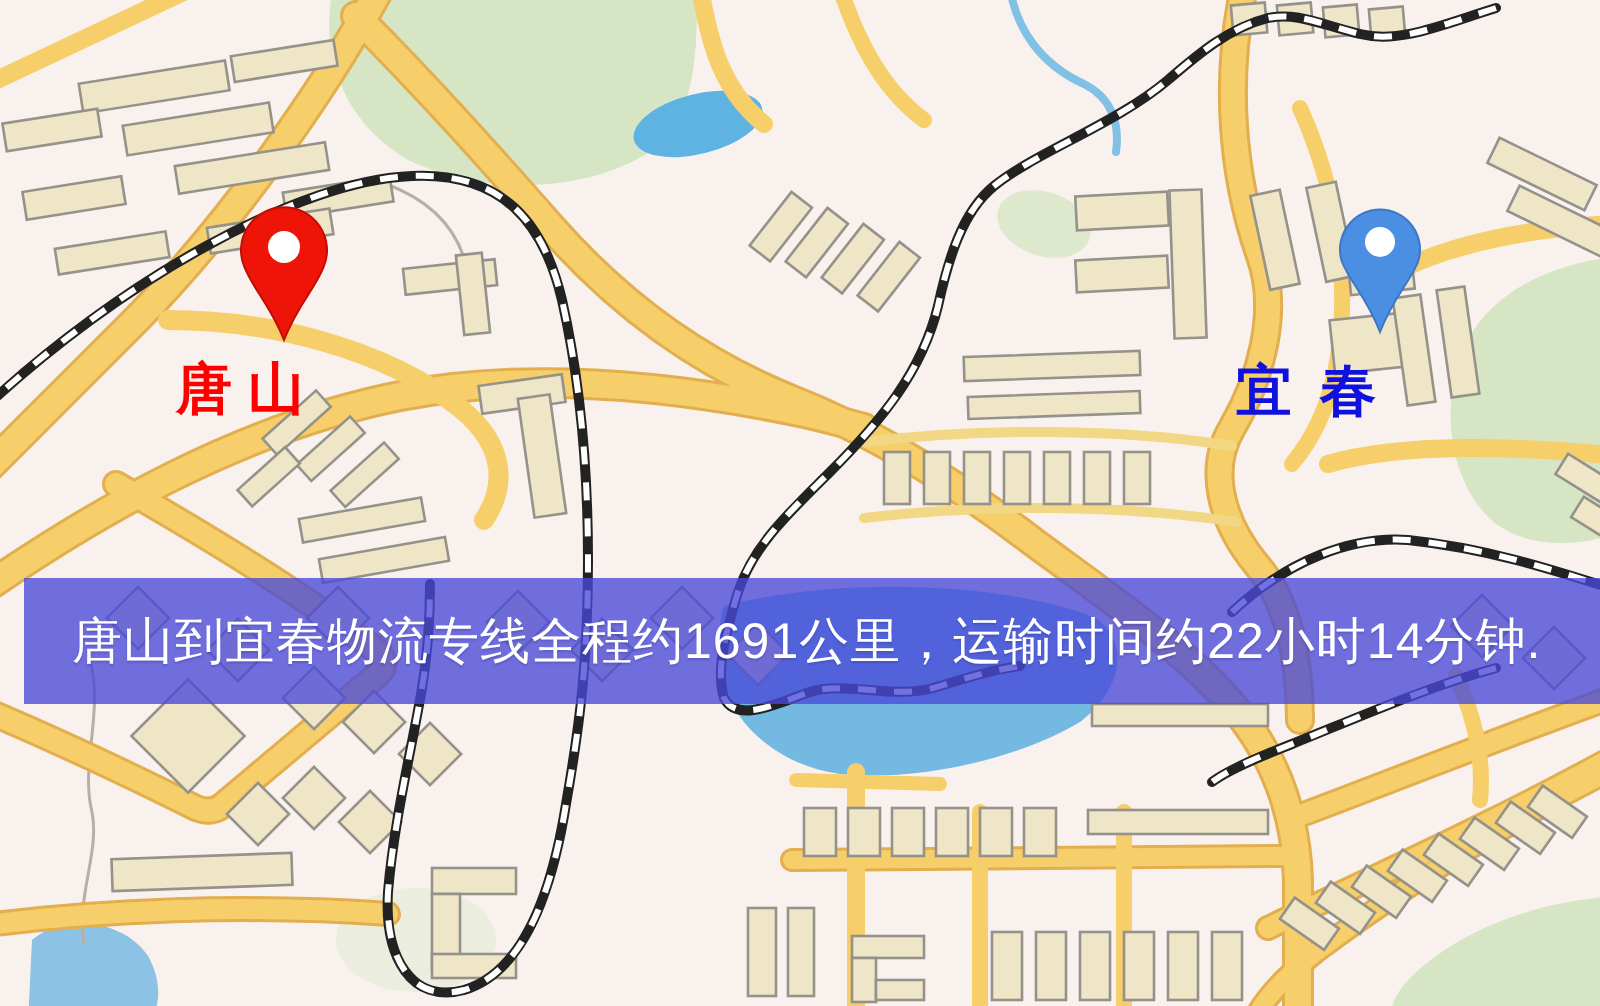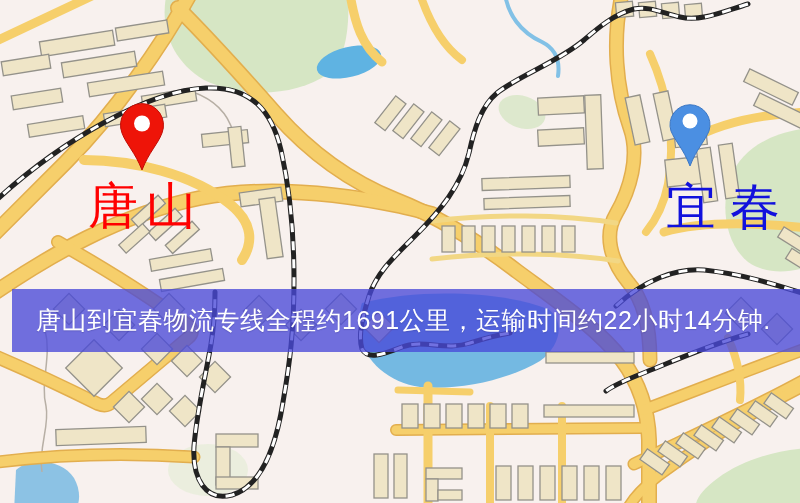--- a/index.html
+++ b/index.html
@@ -13,25 +13,25 @@
     position:absolute;left:12px;top:289px;width:800px;height:63px;
     background:rgba(73,73,216,0.78);
     display:flex;align-items:center;
     z-index:5;
   }
   .banner span{
     padding-left:24px;color:#ffffff;font-size:25px;letter-spacing:0.5px;
     white-space:nowrap;text-shadow:0 1px 1px rgba(40,40,120,0.25);
   }
   .map-label{
-    position:absolute;font-weight:normal;font-size:50px;line-height:1;
+    position:absolute;font-weight:bold;font-size:28px;line-height:1;
     z-index:6;white-space:nowrap;
   }
   .map-label.origin{left:88px;top:181px;color:#ff0000;letter-spacing:8px;}
-  .map-label.dest{left:666px;top:182px;color:#1111dd;letter-spacing:14px;}
+  .map-label.dest{left:618px;top:182px;color:#1111dd;letter-spacing:14px;}
 
   
   .park{fill:#d6e6c4;stroke:none;}
   .park-faint{fill:#e3ecd4;opacity:.6;}
   .water{stroke:none;}
   .road{fill:none;stroke:#f6cf6b;stroke-linecap:round;stroke-linejoin:round;}
   .road-case{fill:none;stroke:#e2ae4e;stroke-linecap:round;stroke-linejoin:round;}
   .road-thin{fill:none;stroke:#f2d784;stroke-linecap:round;}
   .bldg rect{fill:#efe5c7;stroke:#94928a;stroke-width:1.3;}
   .rail-base{fill:none;stroke:#222222;stroke-width:5;stroke-linecap:round;}

